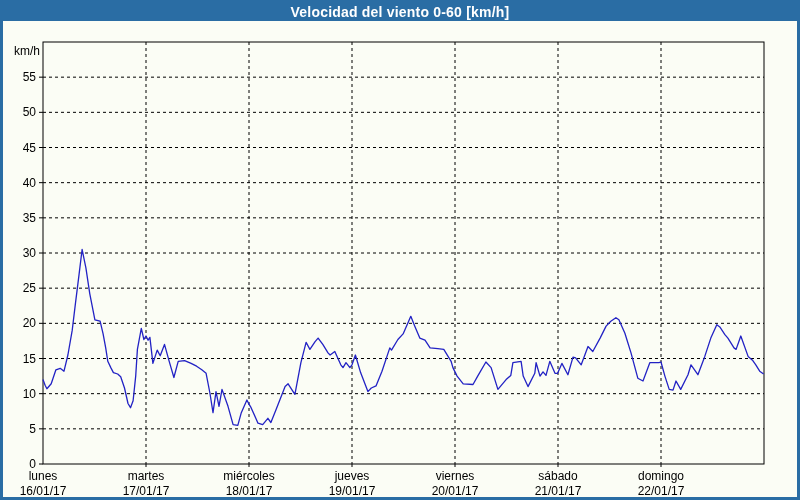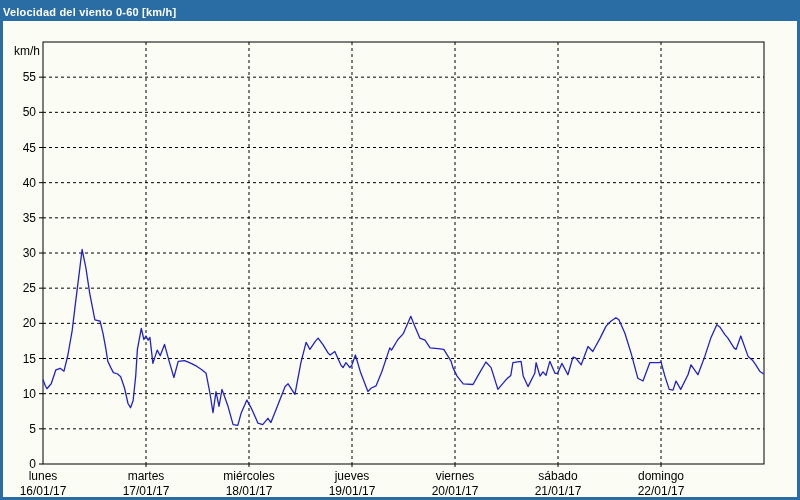--- a/index.html
+++ b/index.html
@@ -10,22 +10,22 @@
     border:3px solid #2a6da4;
     background:#fbfdf5;
     font-family:"Liberation Sans",sans-serif;
     overflow:hidden;
   }
   .titlebar{
     position:absolute;left:0;top:0;right:0;
     height:18px;
     background:#2a6da4;
     color:#ffffff;
-    display:flex;align-items:center;
-    font-size:11px;font-weight:bold;
+    display:flex;align-items:center;justify-content:center;
+    font-size:14px;font-weight:bold;
     letter-spacing:0.2px;
   }
   svg{position:absolute;left:0;top:0;}
   svg text{
     font-family:"Liberation Sans",sans-serif;
     font-size:12px;
     fill:#000000;
   }
 </style>
 </head>

